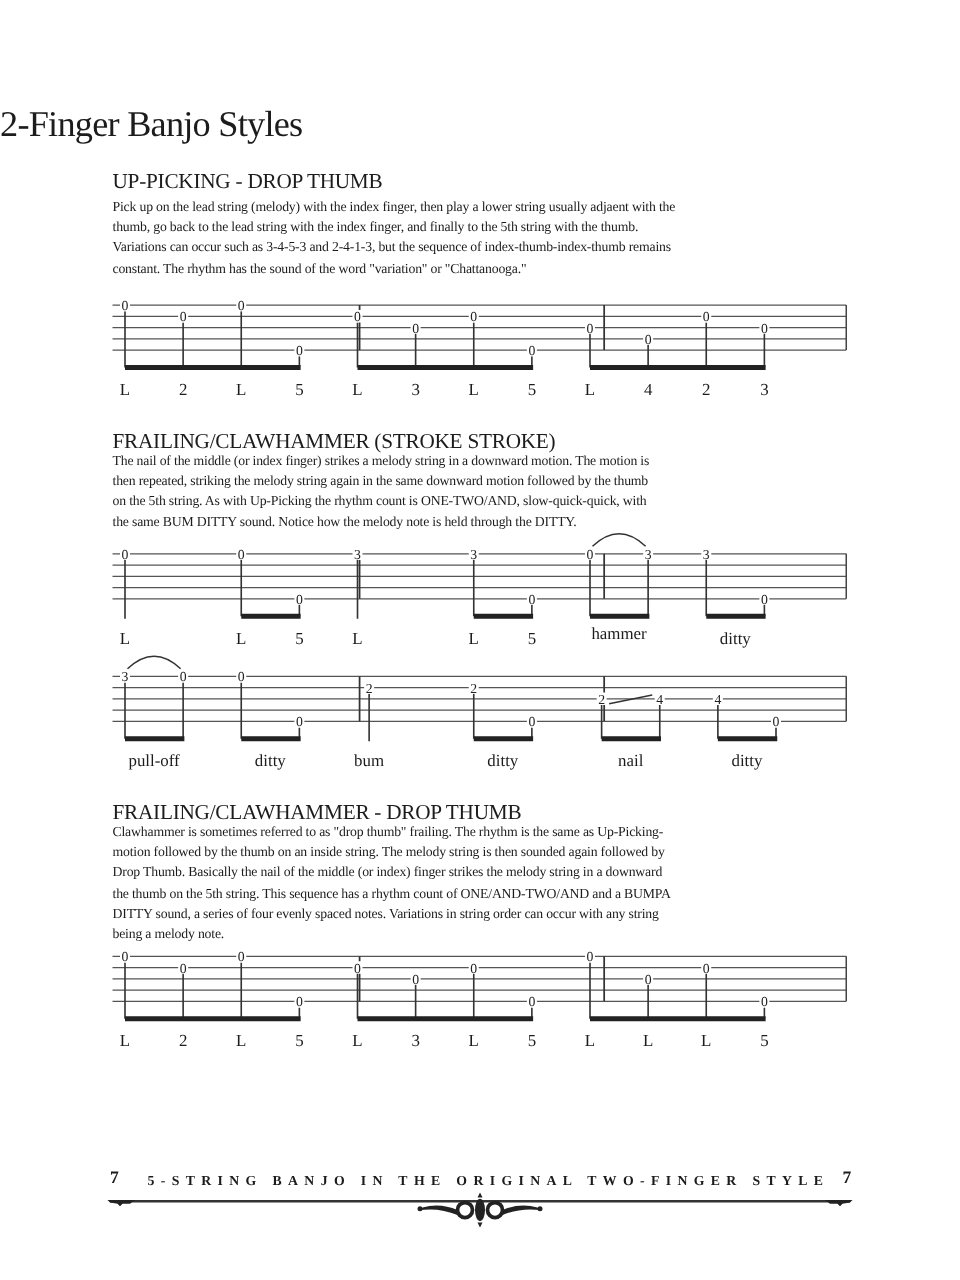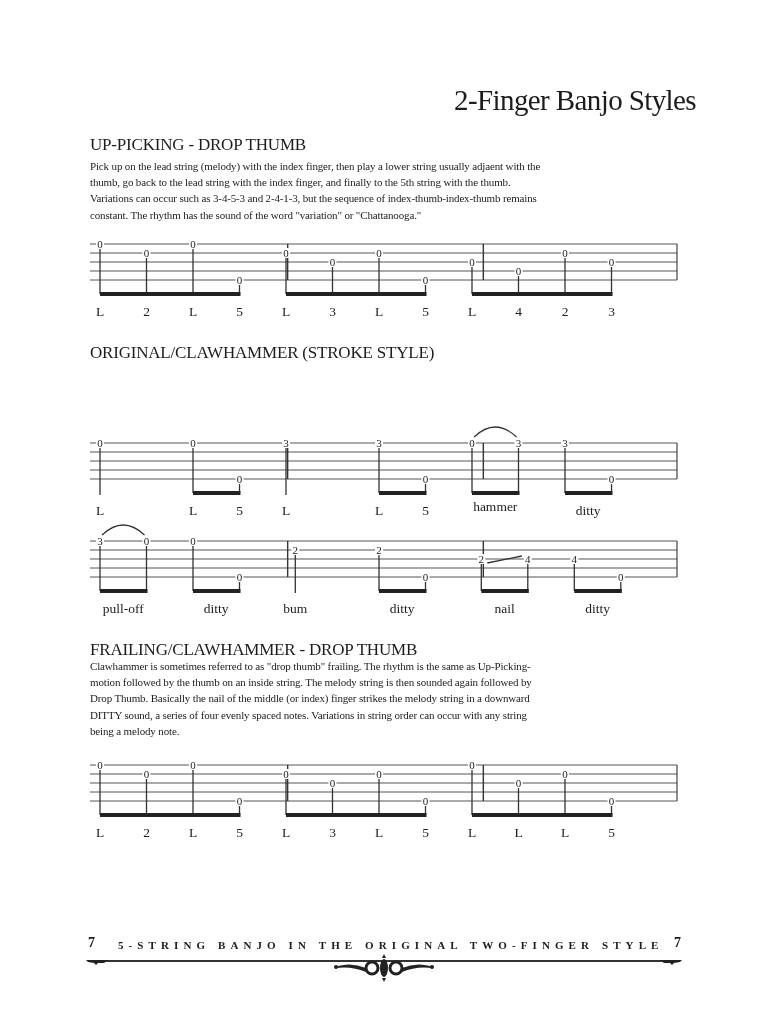--- a/index.html
+++ b/index.html
@@ -1,19 +1,19 @@
 <!DOCTYPE html>
 <html><head>
 <meta charset="utf-8">
 <style>
   html, body { margin: 0; padding: 0; background: #ffffff; }
   body { width: 768px; height: 1024px; position: relative; overflow: hidden;
          font-family: "Liberation Serif", "DejaVu Serif", serif; color: #1c1c1c; }
-  .title { position: absolute; left: 0; width: 672px; top: 84px; text-align: right;
-           font-size: 29px; letter-spacing: -0.6px; margin-left: 24px; }
+  .title { position: absolute; left: 0; width: 672px; top: 84px; text-align: left;
+           font-size: 29px; letter-spacing: -0.6px; }
   .sec-head { position: absolute; left: 90px; font-size: 17px; letter-spacing: -0.2px; }
   .para { position: absolute; left: 90px; width: 600px; font-size: 11px; line-height: 16.2px;
           letter-spacing: -0.15px; }
   .tab { position: absolute; left: 0; width: 768px; }
   .tab svg { position: absolute; left: 0; top: 0; overflow: visible; }
   .tab-label { position: absolute; font-size: 13.5px; transform: translateX(-50%); white-space: nowrap; }
   .footer-text { position: absolute; top: 939px; font-size: 11px; letter-spacing: 5.1px;
                  font-family: "Liberation Serif", serif; font-weight: bold; }
   .page-num { position: absolute; top: 935px; font-size: 14px; font-weight: bold; }
   .footer-rule { position: absolute; left: 88px; width: 592px; top: 960px; height: 1.6px; background: #333; }
@@ -87,22 +87,26 @@
     <div class="tab-label" style="left: 286px; top: 68px;">L</div>
     <div class="tab-label" style="left: 332.5px; top: 68px;">3</div>
     <div class="tab-label" style="left: 379px; top: 68px;">L</div>
     <div class="tab-label" style="left: 425.5px; top: 68px;">5</div>
     <div class="tab-label" style="left: 472px; top: 68px;">L</div>
     <div class="tab-label" style="left: 518.5px; top: 68px;">4</div>
     <div class="tab-label" style="left: 565px; top: 68px;">2</div>
     <div class="tab-label" style="left: 611.5px; top: 68px;">3</div>
   </div>
 
-<div class="sec-head" style="top:343px;">ORIGINAL/CLAWHAMMER (STROKE STYLE)</div>
+<div class="sec-head" style="top:343px;">FRAILING/CLAWHAMMER (STROKE STROKE)</div>
 <div class="para" style="top:361px;">
+  <div>The nail of the middle (or index finger) strikes a melody string in a downward motion. The motion is</div>
+  <div>then repeated, striking the melody string again in the same downward  motion followed by the thumb</div>
+  <div>on the 5th string.  As with Up-Picking the rhythm count is ONE-TWO/AND, slow-quick-quick, with</div>
+  <div>the same BUM DITTY sound.  Notice how the melody note is held through the DITTY.</div>
 </div>
 <div class="tab" id="tab2" style="top:435px; height:90px;">
     <svg width="768" height="90">
       <line x1="90" x2="677" y1="8" y2="8" stroke="#555" stroke-width="1"></line>
       <line x1="90" x2="677" y1="17" y2="17" stroke="#555" stroke-width="1"></line>
       <line x1="90" x2="677" y1="26" y2="26" stroke="#555" stroke-width="1"></line>
       <line x1="90" x2="677" y1="35" y2="35" stroke="#555" stroke-width="1"></line>
       <line x1="90" x2="677" y1="44" y2="44" stroke="#555" stroke-width="1"></line>
       <line x1="677" x2="677" y1="8" y2="44" stroke="#444" stroke-width="1.2"></line>
       <line x1="287.66666666666663" x2="287.66666666666663" y1="8" y2="44" stroke="#333" stroke-width="1.4"></line>
@@ -209,20 +213,21 @@
     <div class="tab-label" style="left: 402.25px; top: 68px;">ditty</div>
     <div class="tab-label" style="left: 504.55px; top: 68px;">nail</div>
     <div class="tab-label" style="left: 597.55px; top: 68px;">ditty</div>
   </div>
 
 <div class="sec-head" style="top:640px;">FRAILING/CLAWHAMMER - DROP THUMB</div>
 <div class="para" style="top:658px;font-family:Liberation Serif, serif;">
   <div>Clawhammer is sometimes referred to as "drop thumb" frailing. The rhythm is the same as Up-Picking-</div>
   <div>motion followed by the thumb on an inside string.  The melody string is then sounded again followed by</div>
   <div>Drop Thumb.  Basically the nail of the middle (or index) finger strikes the melody string in a downward</div>
+  <div>the thumb on the 5th string. This sequence has a rhythm count of ONE/AND-TWO/AND and a BUMPA</div>
   <div>DITTY sound, a series of four evenly spaced notes.   Variations in string order can occur with any string</div>
   <div>being a melody note.</div>
 </div>
 <div class="tab" id="tab4" style="top:757px; height:90px;">
     <svg width="768" height="90">
       <line x1="90" x2="677" y1="8" y2="8" stroke="#555" stroke-width="1"></line>
       <line x1="90" x2="677" y1="17" y2="17" stroke="#555" stroke-width="1"></line>
       <line x1="90" x2="677" y1="26" y2="26" stroke="#555" stroke-width="1"></line>
       <line x1="90" x2="677" y1="35" y2="35" stroke="#555" stroke-width="1"></line>
       <line x1="90" x2="677" y1="44" y2="44" stroke="#555" stroke-width="1"></line>

